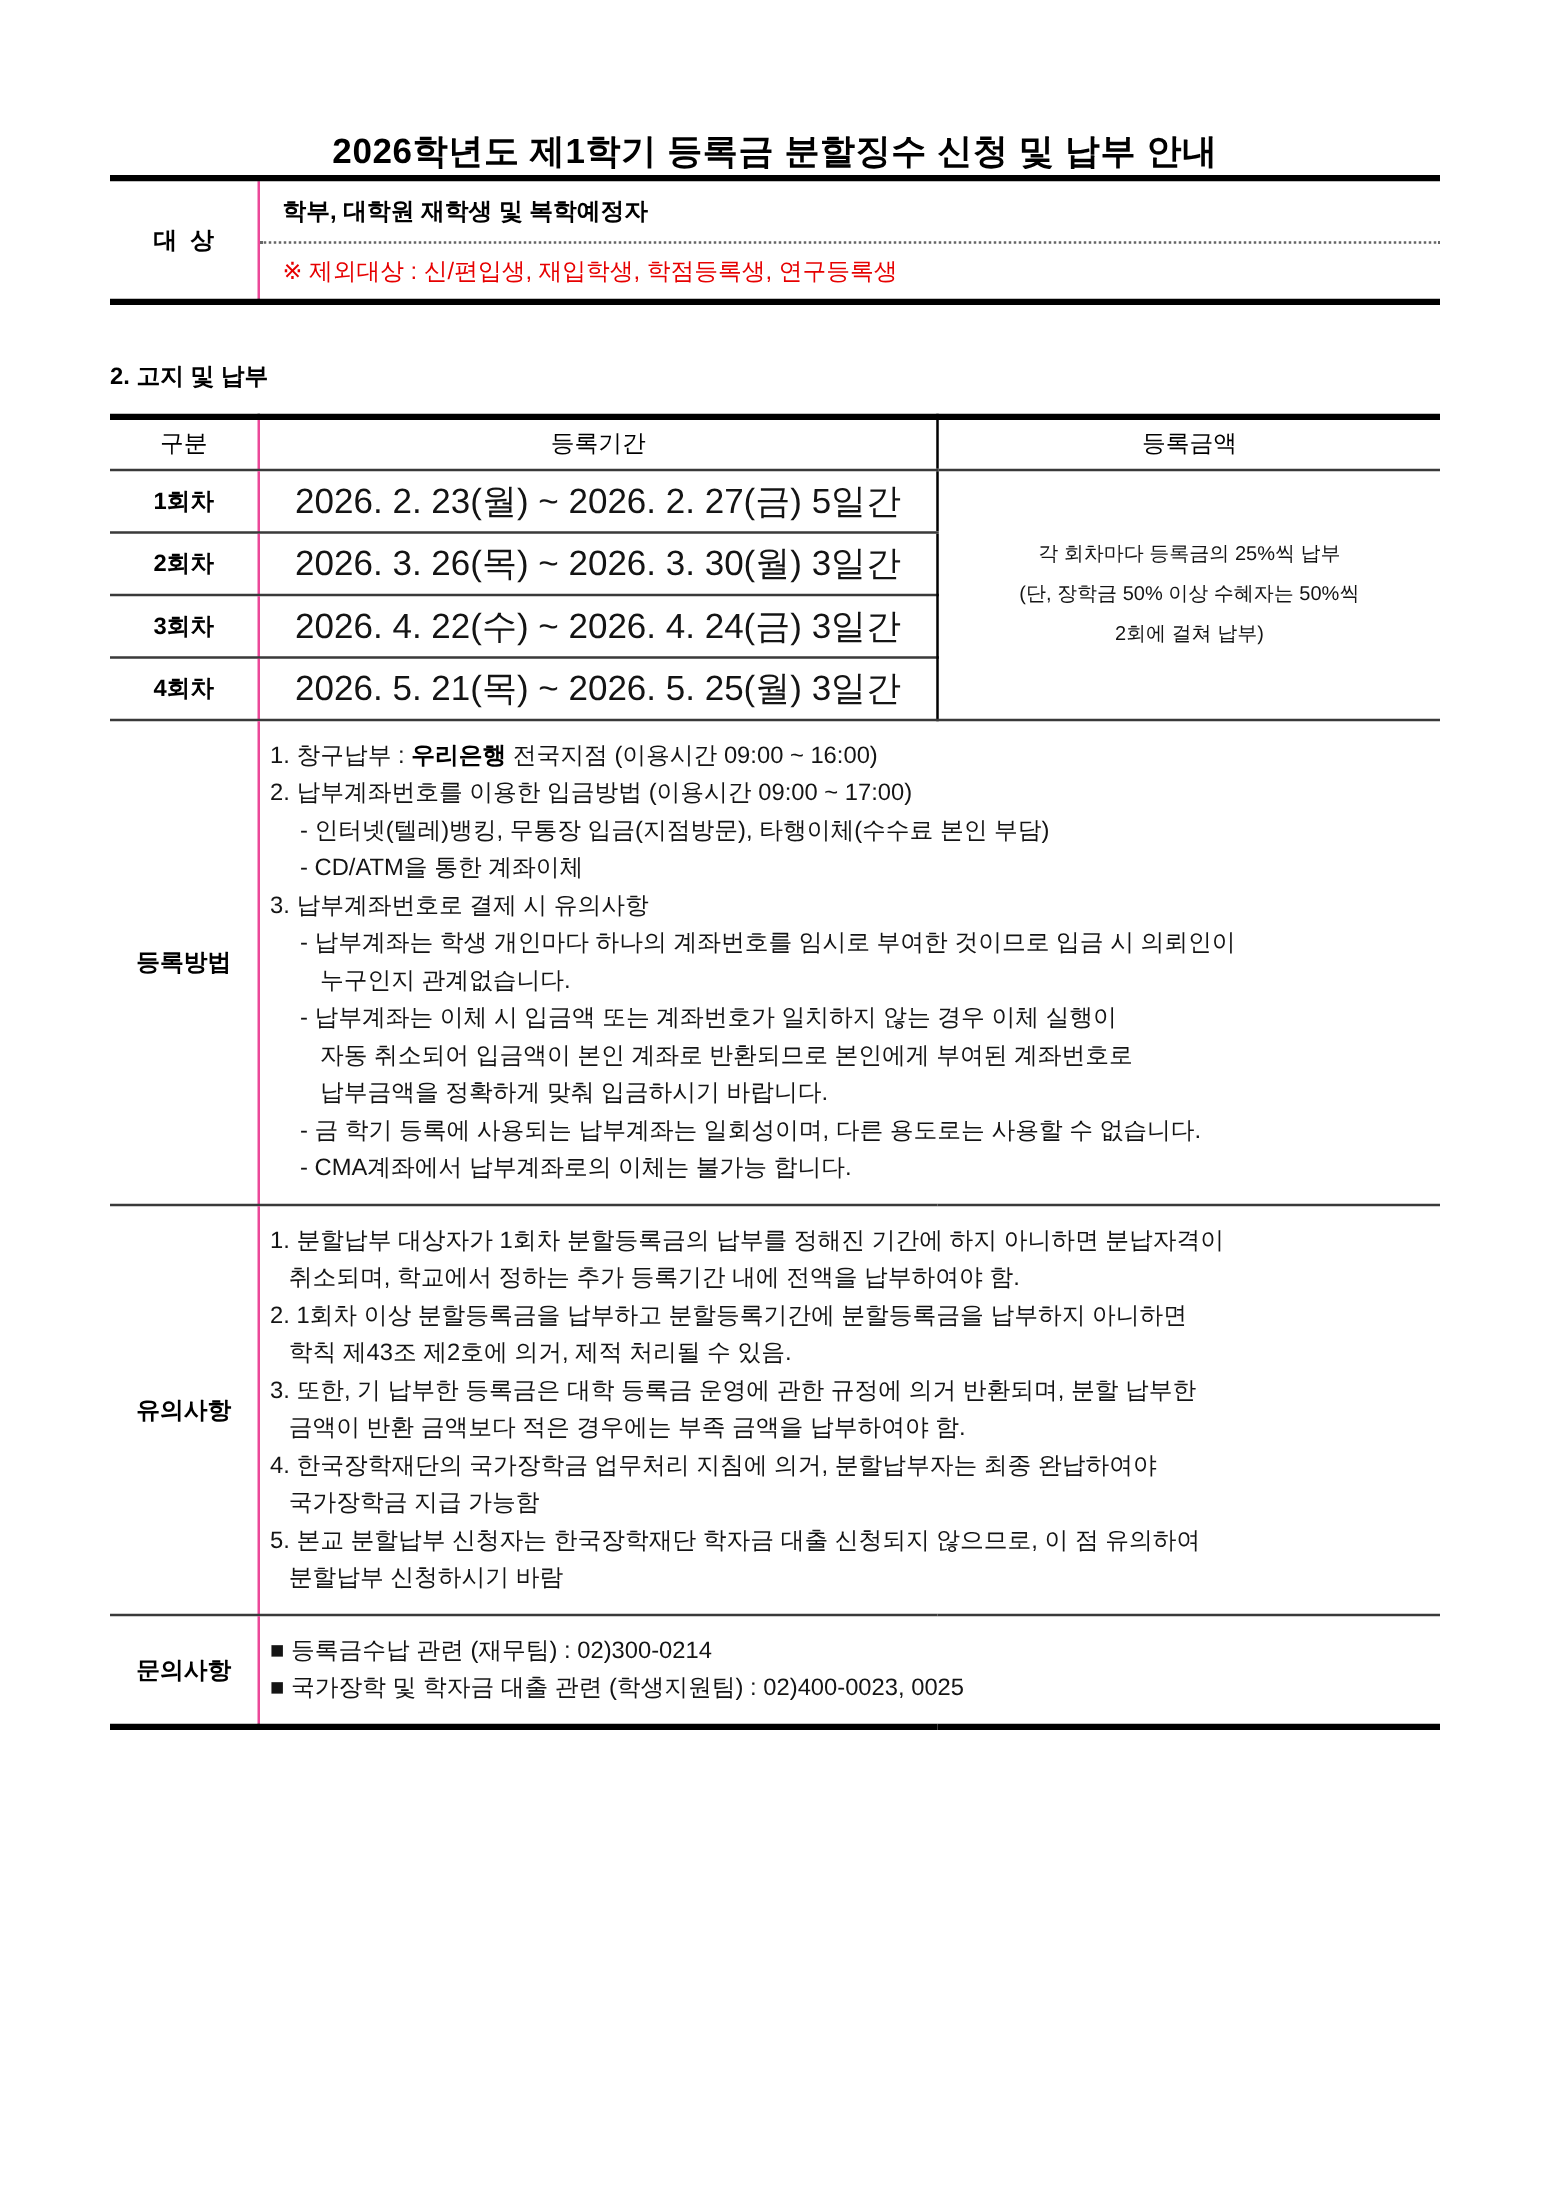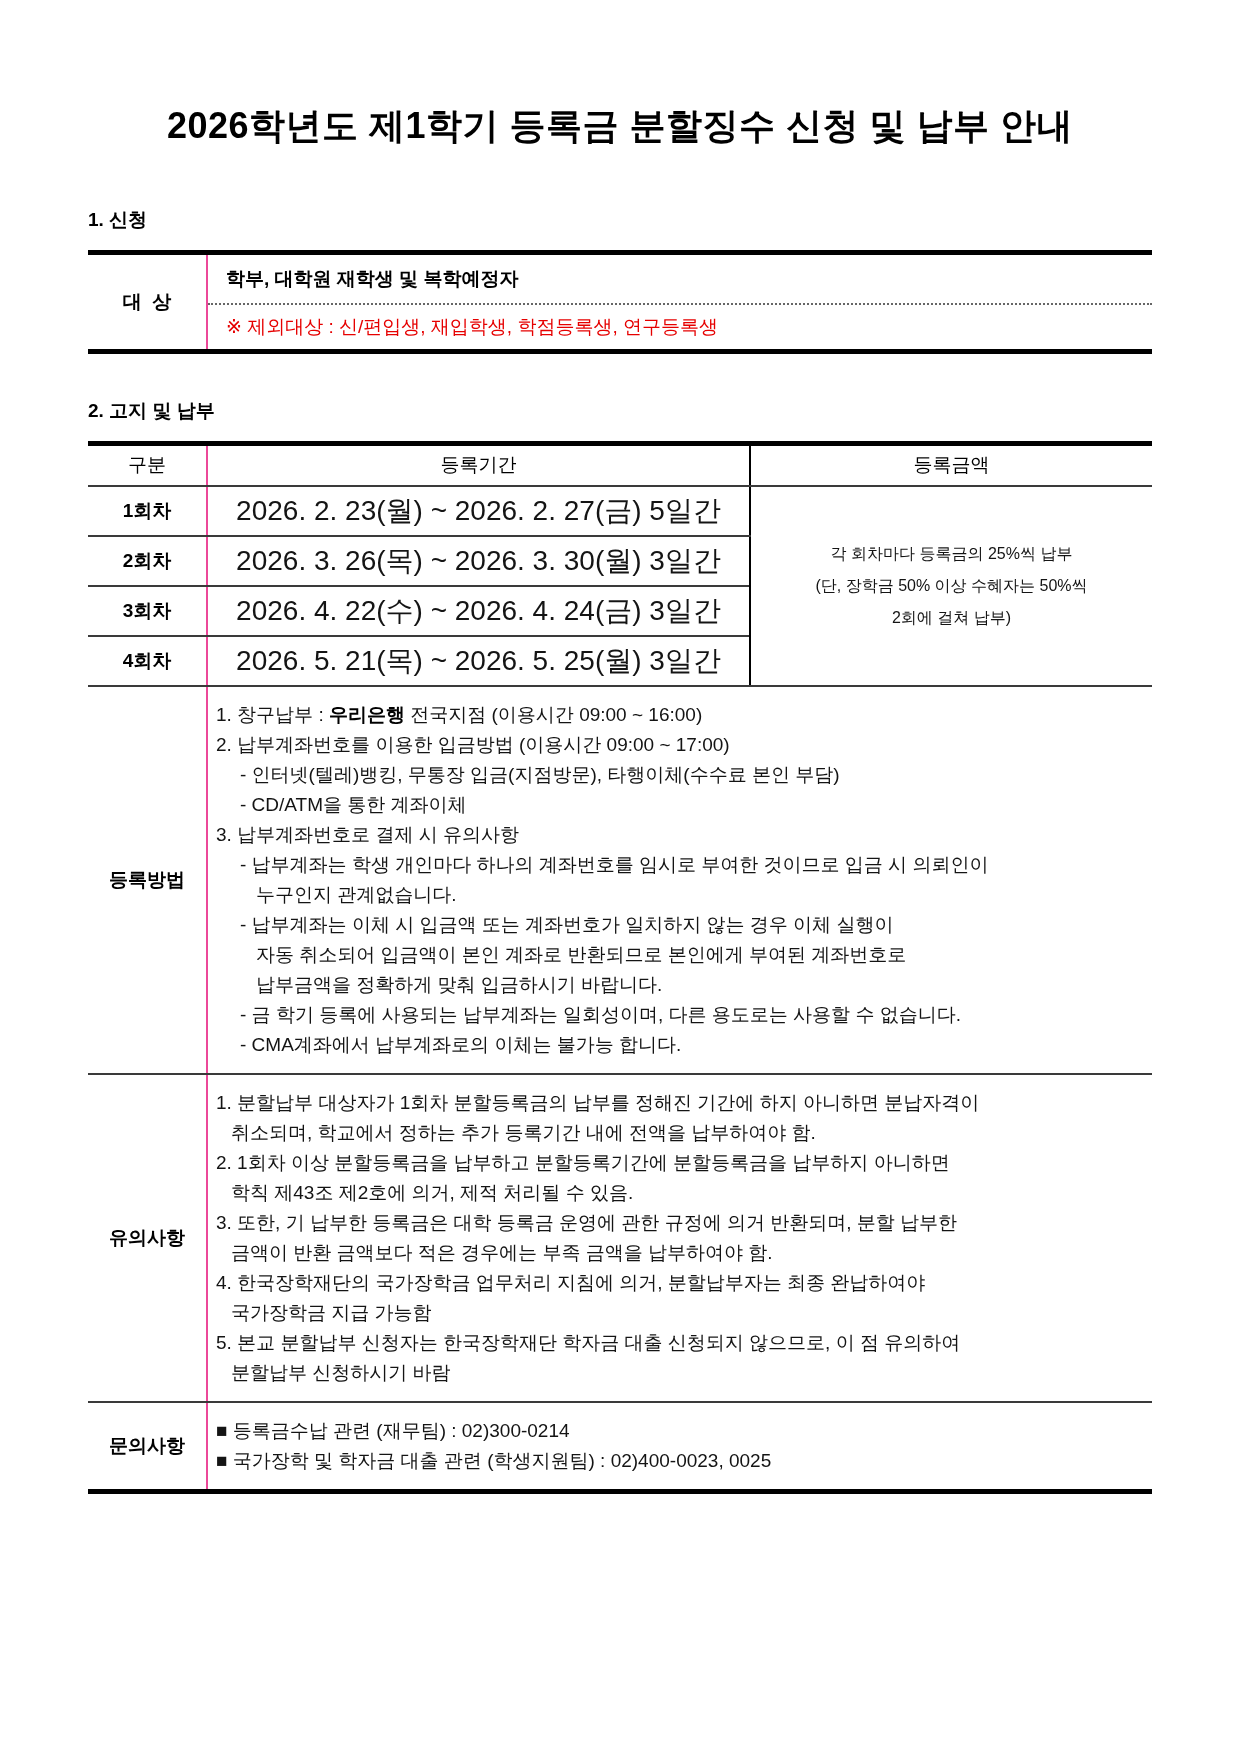--- a/index.html
+++ b/index.html
@@ -8,21 +8,21 @@
     width:1240px; height:1753px;
     margin:0 auto;
     background:#ffffff;
     color:#111;
     font-family:"Liberation Sans","DejaVu Sans",sans-serif;
     overflow:hidden;
   }
   .inner { padding:0 88px; }
   .doc-title {
     margin:102px 0 0 0;
-    font-size:36px;
+    font-size:28px;
     font-weight:bold;
     text-align:center;
     letter-spacing:0.5px;
     color:#000;
   }
   .sec-heading {
     font-size:19px;
     font-weight:bold;
     color:#000;
     margin:56px 0 17px 0;
@@ -80,21 +80,20 @@
   b { color:#000; }
 </style>
 </head>
 <body>
 
 <div class="page">
   <div class="inner">
 
     <h1 class="doc-title">2026학년도 제1학기 등록금 분할징수 신청 및 납부 안내</h1>
 
-    <div class="sec-heading">1. 신청</div>
 
     <table class="doc t1">
       <colgroup>
           <col style="width:119px">
           <col style="width:945px">
         </colgroup>
       <tbody>
           <tr class="row-target sep">
         <td class="lbl">대  상</td>
         <td class="split">

